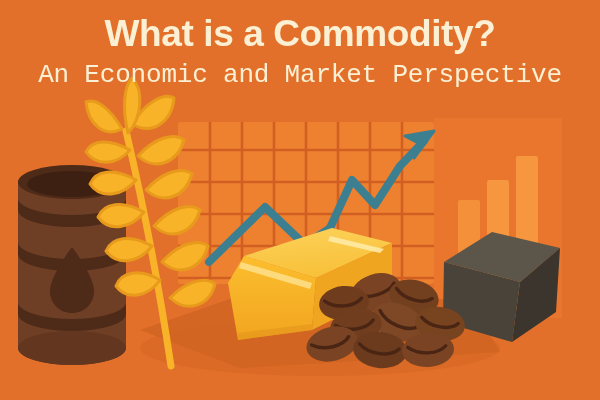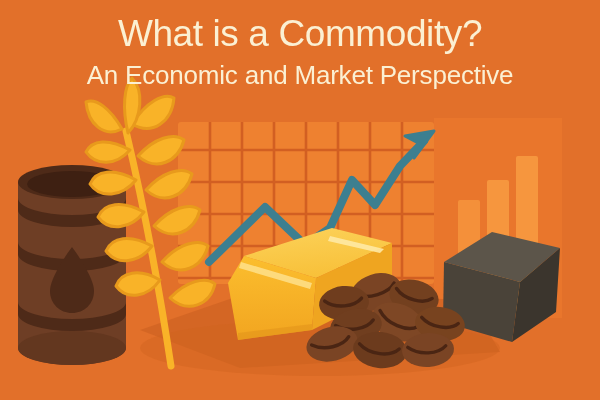--- a/index.html
+++ b/index.html
@@ -27,34 +27,34 @@
     left: 0;
     top: 14px;
     width: 600px;
     text-align: center;
     z-index: 40;
     pointer-events: none;
   }
   .main-title {
     margin: 0;
     font-size: 37px;
-    font-weight: normal;
+    font-weight: bold;
     letter-spacing: -0.4px;
     color: #FBF0D3;
     line-height: 1.1;
     font-family: "Liberation Sans", sans-serif;
   }
   .sub-title {
     margin: 6px 0 0 0;
     font-size: 26px;
     font-weight: normal;
     letter-spacing: -0.2px;
     color: #FBF0D3;
     line-height: 1.15;
-    font-family: Liberation Sans, sans-serif;
+    font-family: Liberation Mono, monospace;
   }
 </style>
 </head>
 <body>
 
 <div id="poster">
 
   <svg width="600" height="400" viewBox="0 0 600 400">
 
     <defs>

